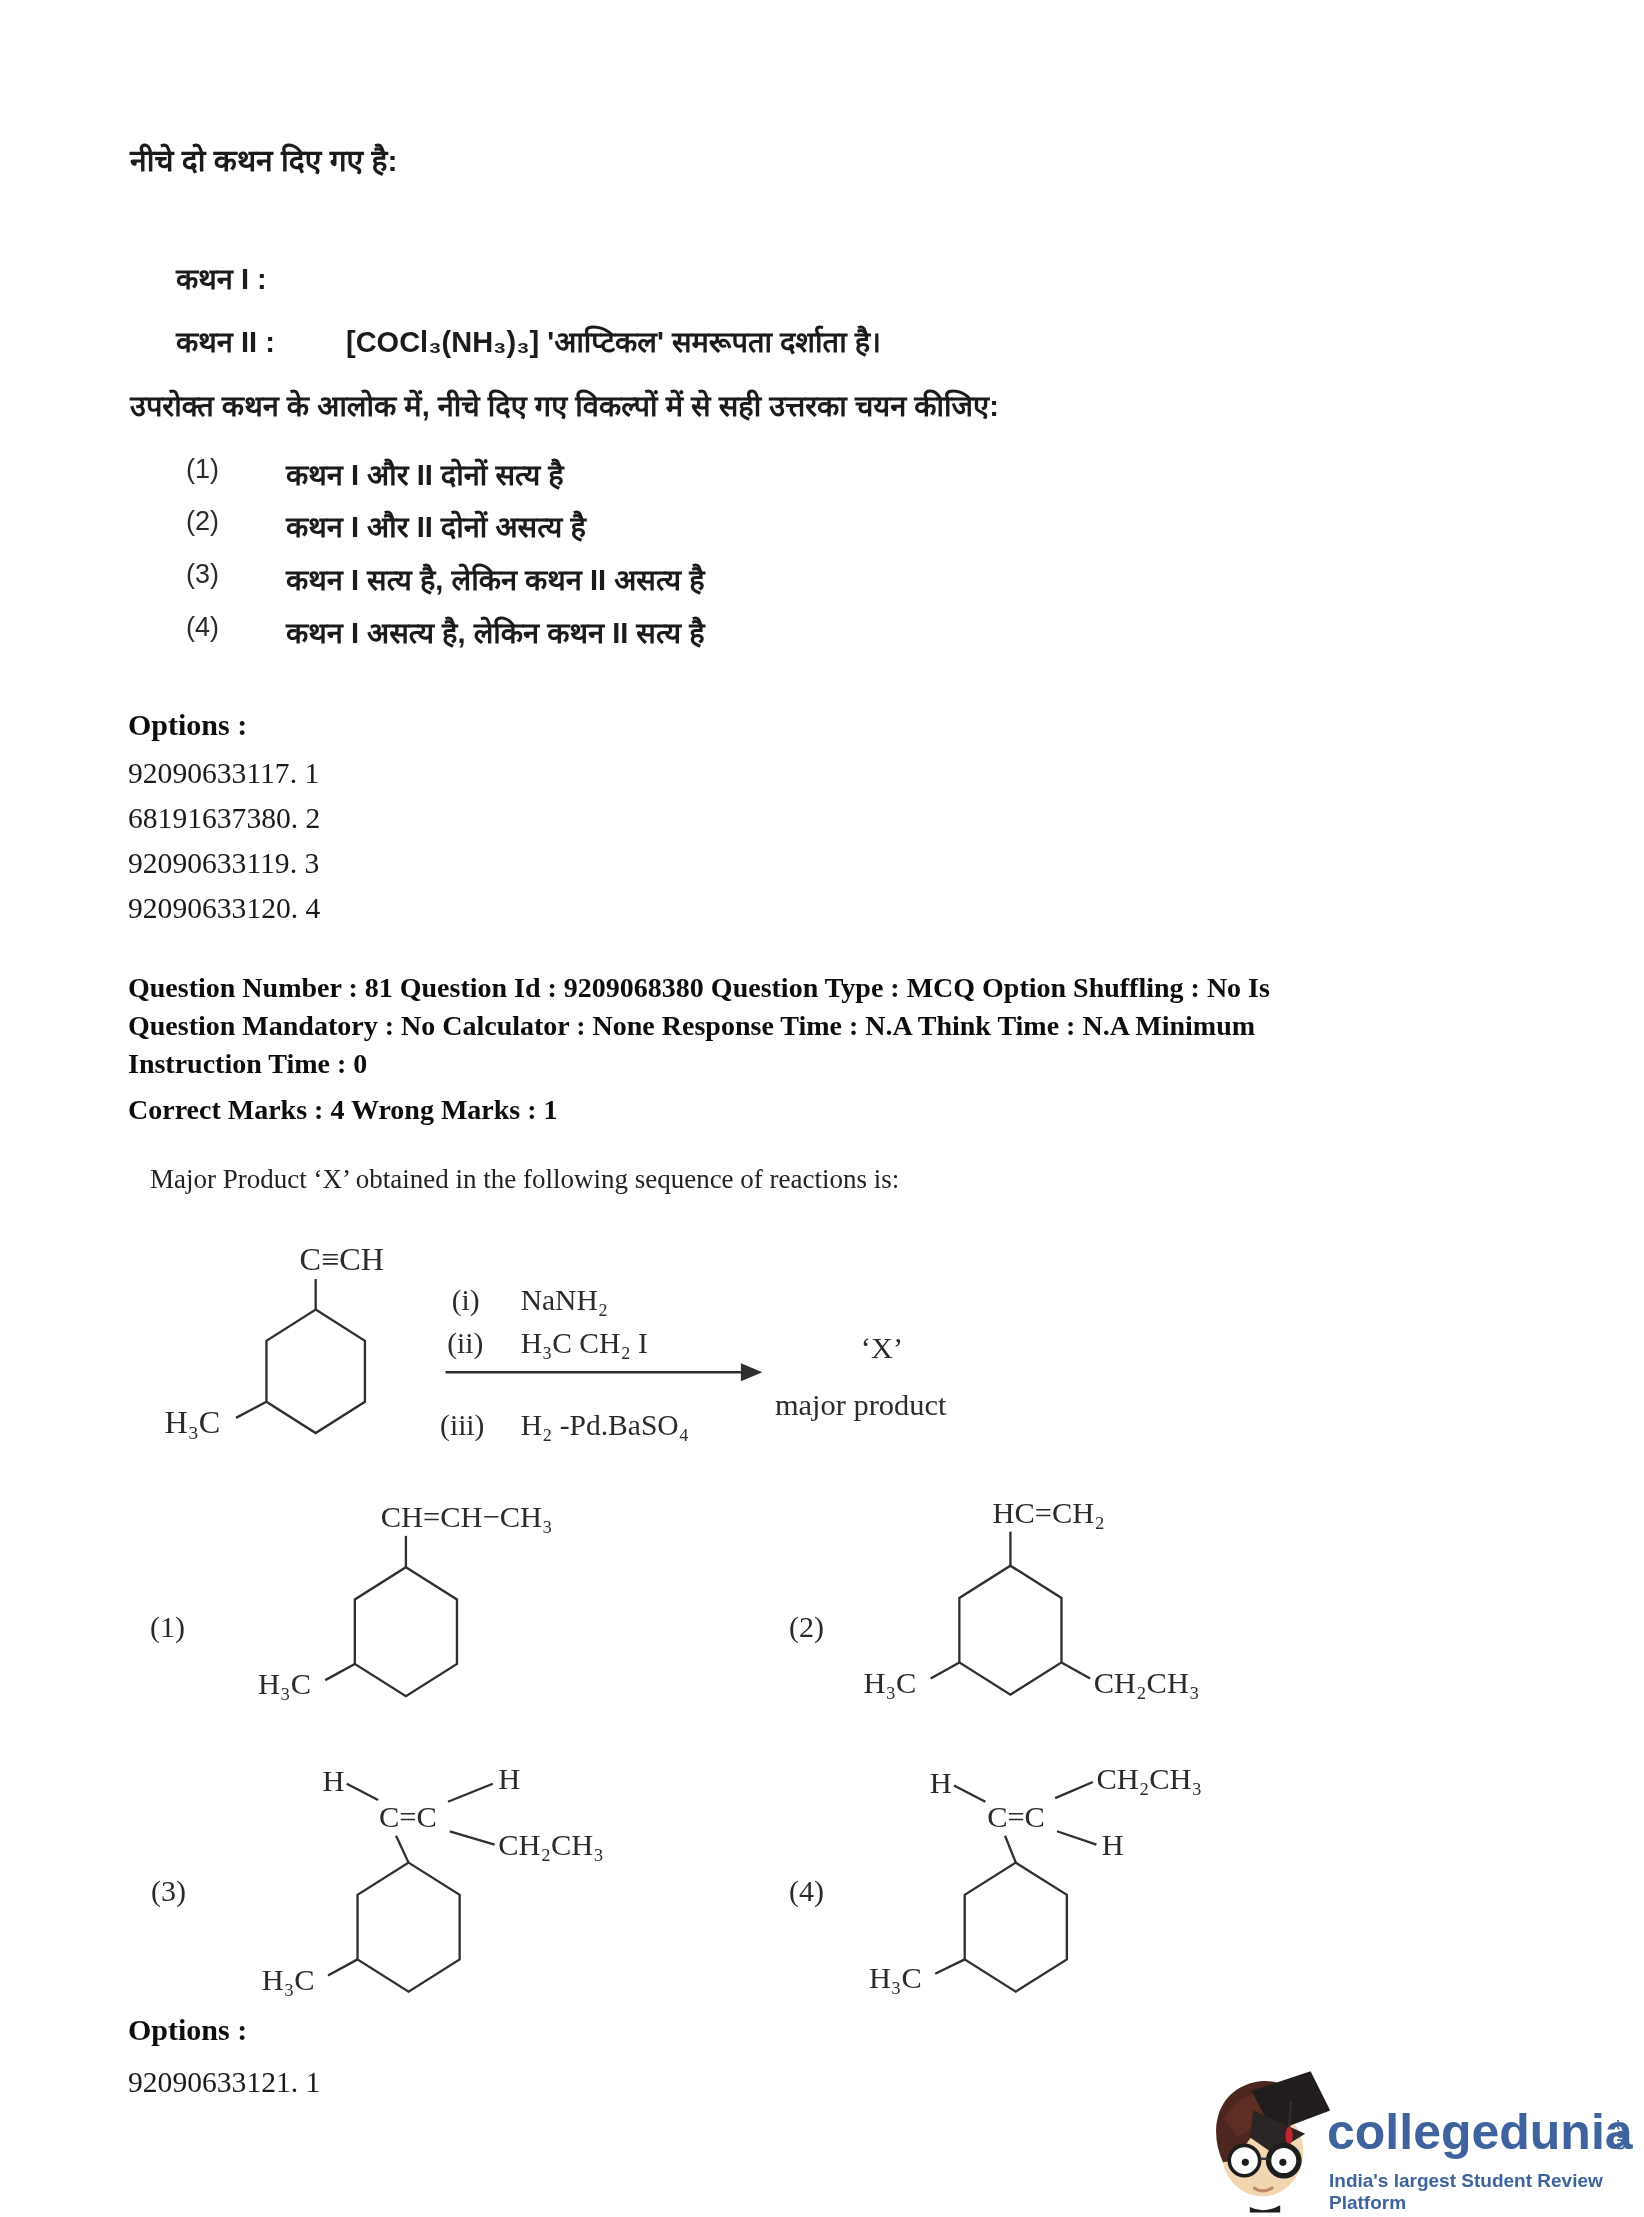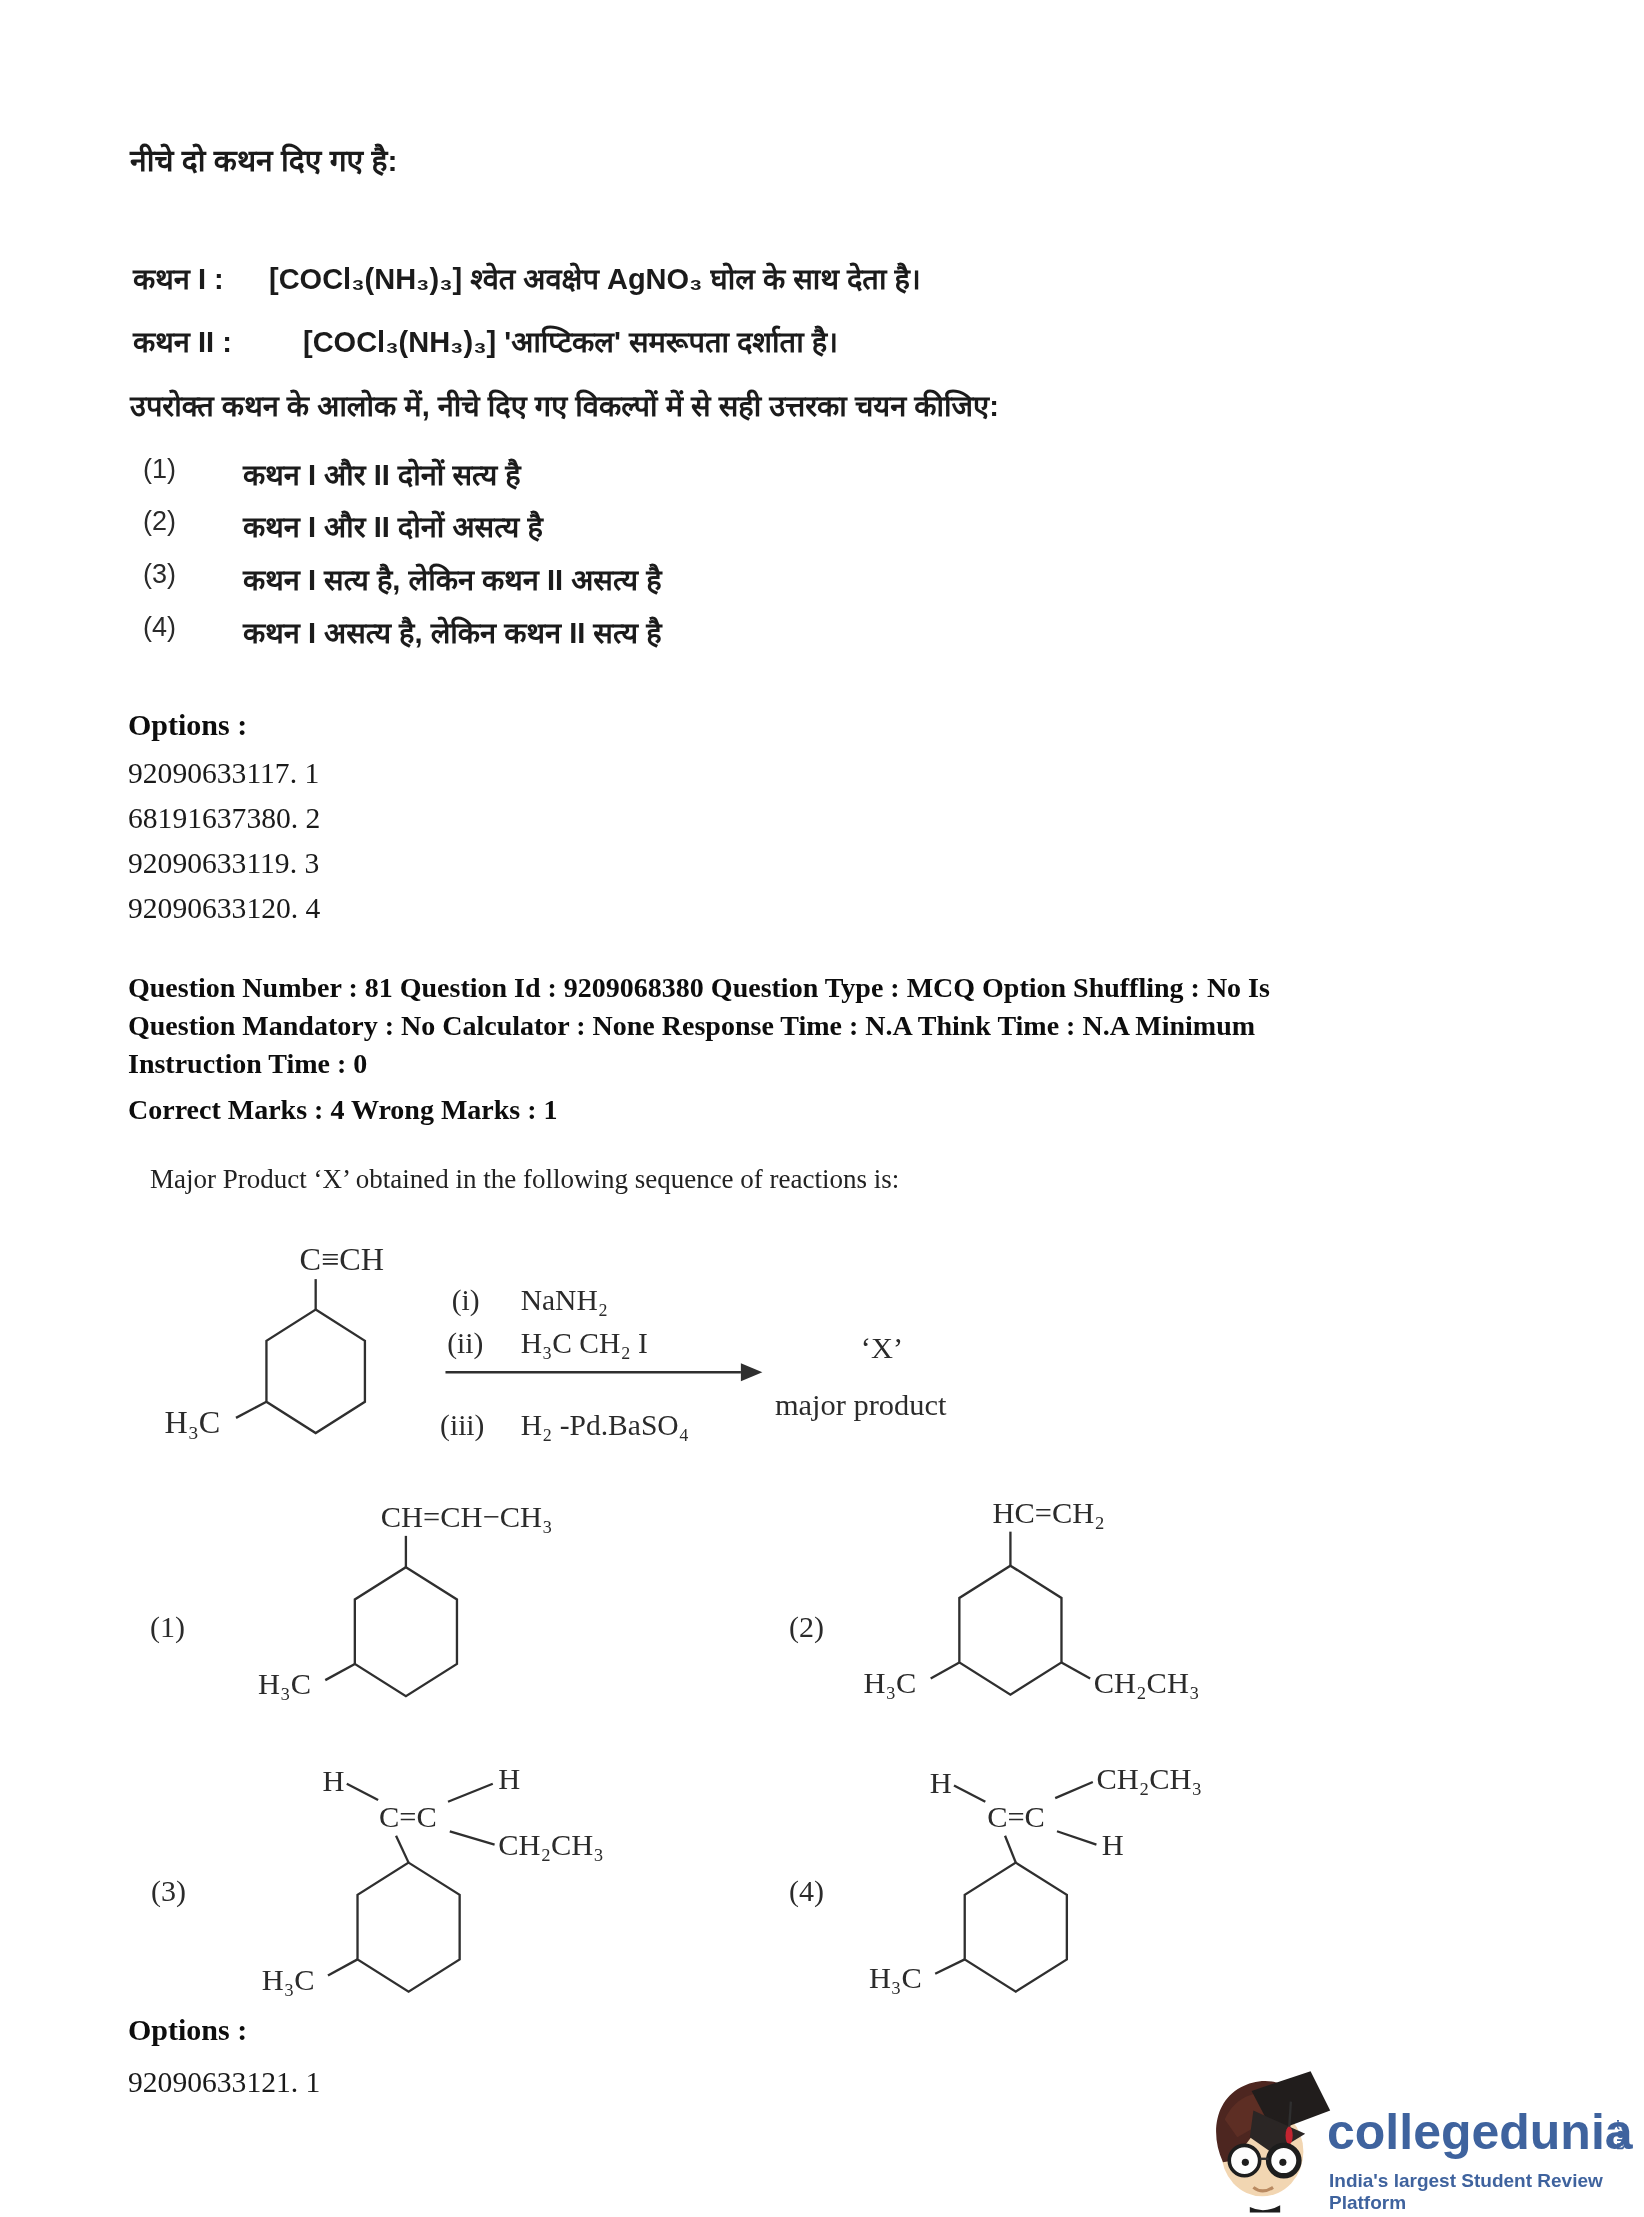--- a/index.html
+++ b/index.html
@@ -1,21 +1,21 @@
 <!DOCTYPE html>
 <html style="font-size:14.3px"><head>
 <meta charset="utf-8">
 <style>
   html,body{margin:0;padding:0;background:#ffffff;}
   .page{position:relative;width:1644px;height:2217px;background:#ffffff;overflow:hidden;
         font-family:"Liberation Serif","DejaVu Serif",serif;color:#111;text-decoration:underline;}
   .abs{position:absolute;}
   .hindi{font-family:"Liberation Sans","DejaVu Sans",sans-serif;color:#1b1b1b;}
   .hi-intro{font-size:30px;font-weight:600;}
-  .hi-row{display:flex;}
+  .hi-row{display:flex;margin-left:43px;}
   .hi-label{width:136px;flex:0 0 136px;font-size:29px;font-weight:600;}
   .hi-text{font-size:29px;font-weight:600;}
   .hi-choice-num{width:100px;flex:0 0 100px;font-size:27px;color:#2a2a2a;}
   .hi-choice-text{font-size:29px;font-weight:600;}
   .opt-head{font-size:30px;font-weight:bold;color:#0d0d0d;}
   .opt-id{font-size:29.6px;color:#1a1a1a;line-height:45px;}
   .meta{font-size:28px;font-weight:bold;color:#0d0d0d;line-height:38px;width:1451px;}
   .marks{font-size:28px;font-weight:bold;color:#0d0d0d;}
   .prompt{font-size:27px;color:#222;}
   .choice-num{font-size:30px;color:#2b2b2b;}
@@ -30,21 +30,20 @@
 </style>
 </head>
 <body>
 
 <div class="page">
 
   <div class="abs hindi hi-intro" style="left:130px;top:139px;">नीचे दो कथन दिए गए है:</div>
 
   <div class="abs hindi hi-row" style="left:133px;top:258px;width:1343px;">
     <div class="hi-label">कथन I :</div>
-    <div class="hi-text">[COCl₃(NH₃)₃] श्वेत अवक्षेप AgNO₃ घोल के साथ देता है।</div>
   </div>
 
   <div class="abs hindi hi-row" style="left:133px;top:321px;width:1343px;gap:34px;">
     <div class="hi-label">कथन II :</div>
     <div class="hi-text">[COCl₃(NH₃)₃] 'आप्टिकल' समरूपता दर्शाता है।</div>
   </div>
 
   <div class="abs hindi hi-text" style="left:130px;top:385px;width:1397px;">उपरोक्त कथन के आलोक में, नीचे दिए गए विकल्पों में से सही उत्तरका चयन कीजिए:</div>
 
   <div class="abs hindi hi-row" style="left:143px;top:454px;">

